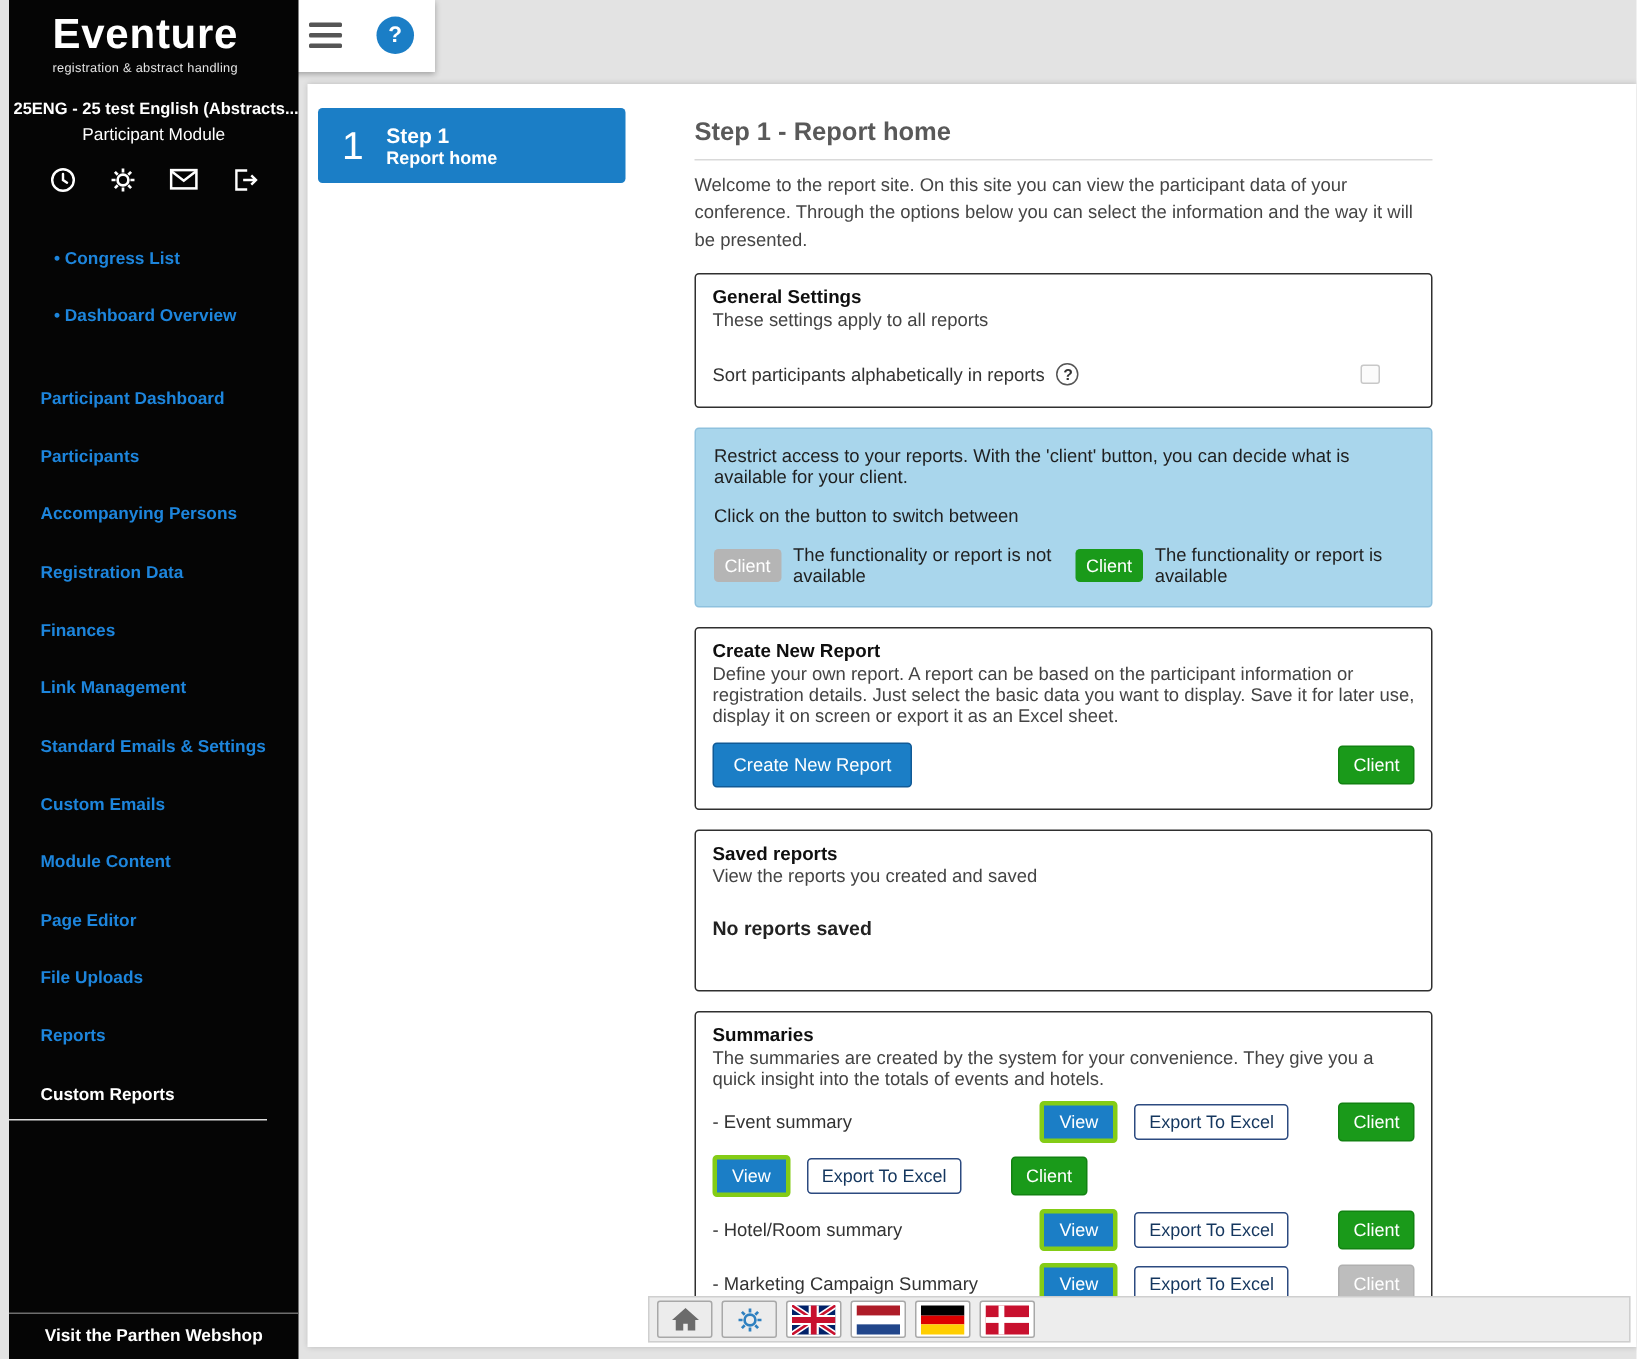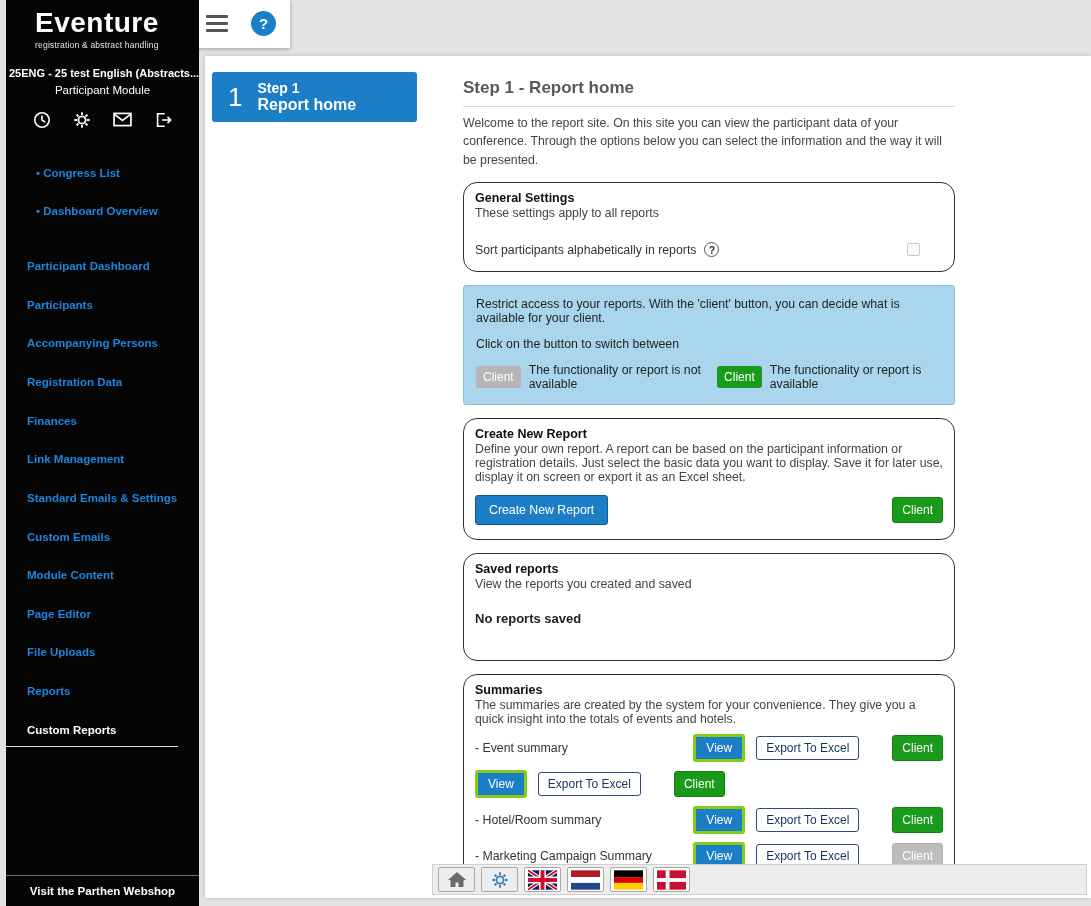--- a/index.html
+++ b/index.html
@@ -30,27 +30,27 @@
   .topbox { position:absolute; left:193px; top:0; width:97px; height:48px; background:#fff; box-shadow:0 1px 4px rgba(0,0,0,.3); z-index:2; }
   .hamburger { position:absolute; left:13px; top:15px; width:22px; cursor:pointer; }
   .hamburger span { display:block; width:22px; height:3px; background:#555; margin-bottom:4px; border-radius:1px; }
   .help-circle { position:absolute; left:58px; top:11px; width:25px; height:25px; border-radius:50%; background:#1b7ec6; color:#fff; font-size:15px; font-weight:bold; display:flex; align-items:center; justify-content:center; cursor:pointer; }
 
   
   .panel { position:absolute; left:205px; top:56px; width:886px; height:842px; background:#fff; box-shadow:0 0 4px rgba(0,0,0,.18); z-index:1; }
   .step-box { position:absolute; left:7px; top:16px; width:205px; height:50px; background:#1b7ec6; border-radius:3px; display:flex; align-items:center; color:#fff; cursor:pointer; }
   .step-num { font-size:26px; margin:0 15px 0 16px; font-weight:400; }
   .step-title { font-size:14px; font-weight:bold; line-height:1.2; }
-  .step-sub { font-size:16px; font-weight:bold; }
+  .step-sub { font-size:12px; font-weight:bold; }
 
   .content { position:absolute; left:227px; top:22px; width:523px;padding-left:31px; }
   .page-title { font-size:17px; color:#595959; font-weight:bold; margin:0 0 7px 0; padding-bottom:8px; border-bottom:1px solid #d9d9d9; }
   .intro { font-size:12.3px; color:#454545; line-height:1.5; }
 
-  .box { border:1px solid #2f2f2f; border-radius:14px; margin-top:13px; padding:8px 11px 12px; font-size:12.3px; color:#333; background:#fff; }
+  .box { border:1px solid #2f2f2f; border-radius:3px; margin-top:13px; padding:8px 11px 12px; font-size:12.3px; color:#333; background:#fff; }
   .box-title { font-weight:bold; color:#0f0f0f; margin-bottom:1px; font-size:12.5px; }
   .box-sub { color:#444; }
 
   .option-row { margin-top:22px; margin-bottom:2px; display:flex; align-items:center; position:relative; }
   .help-q { width:15px; height:15px; border:1px solid #555; border-radius:50%; font-size:10.5px; font-weight:bold; display:inline-flex; align-items:center; justify-content:center; margin-left:8px; color:#333; cursor:pointer; }
   .checkbox { position:absolute; left:432px; top:1px; width:13px; height:13px; border:1px solid #c8c8c8; background:#fbfbfb; border-radius:2px; cursor:pointer; }
 
   .info-box { background:#a9d6ec; border:1px solid #8ec1de; border-radius:3px; margin-top:13px; padding:11px 12px 13px; font-size:12.3px; color:#1f1f1f; }
   .info-box p { margin:0 0 12px; }
   .badge-row { display:flex; align-items:center; }

